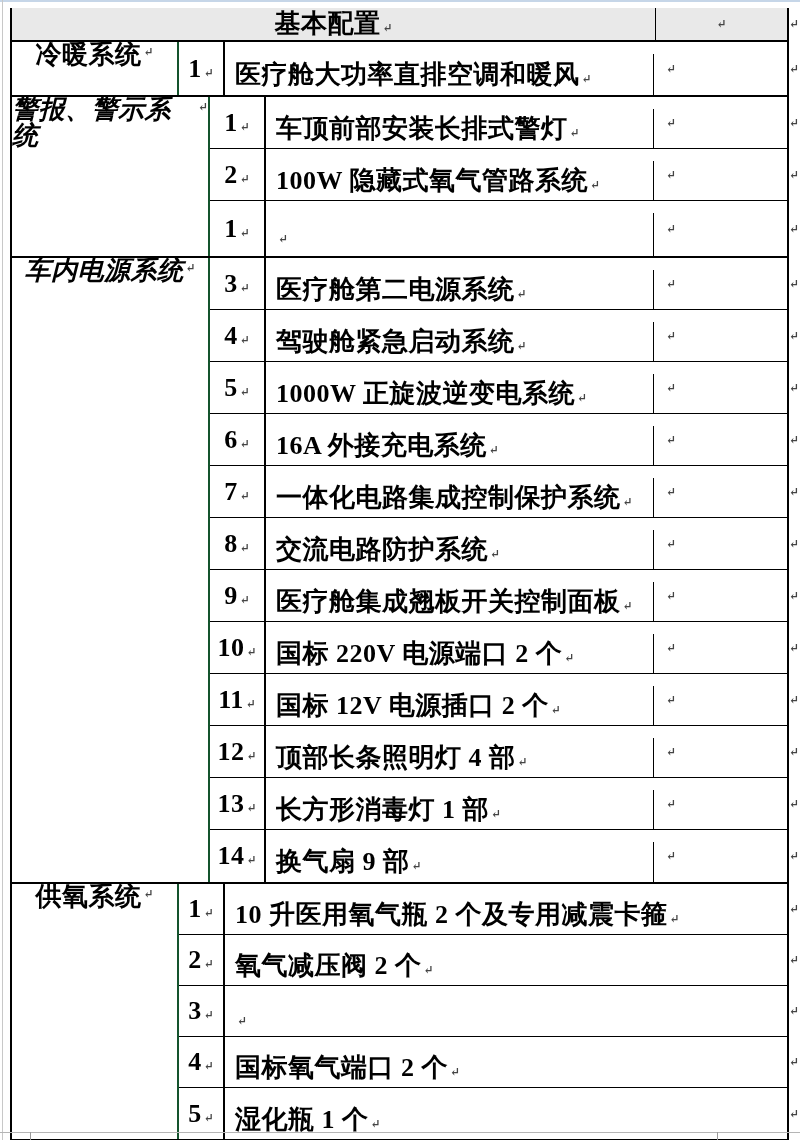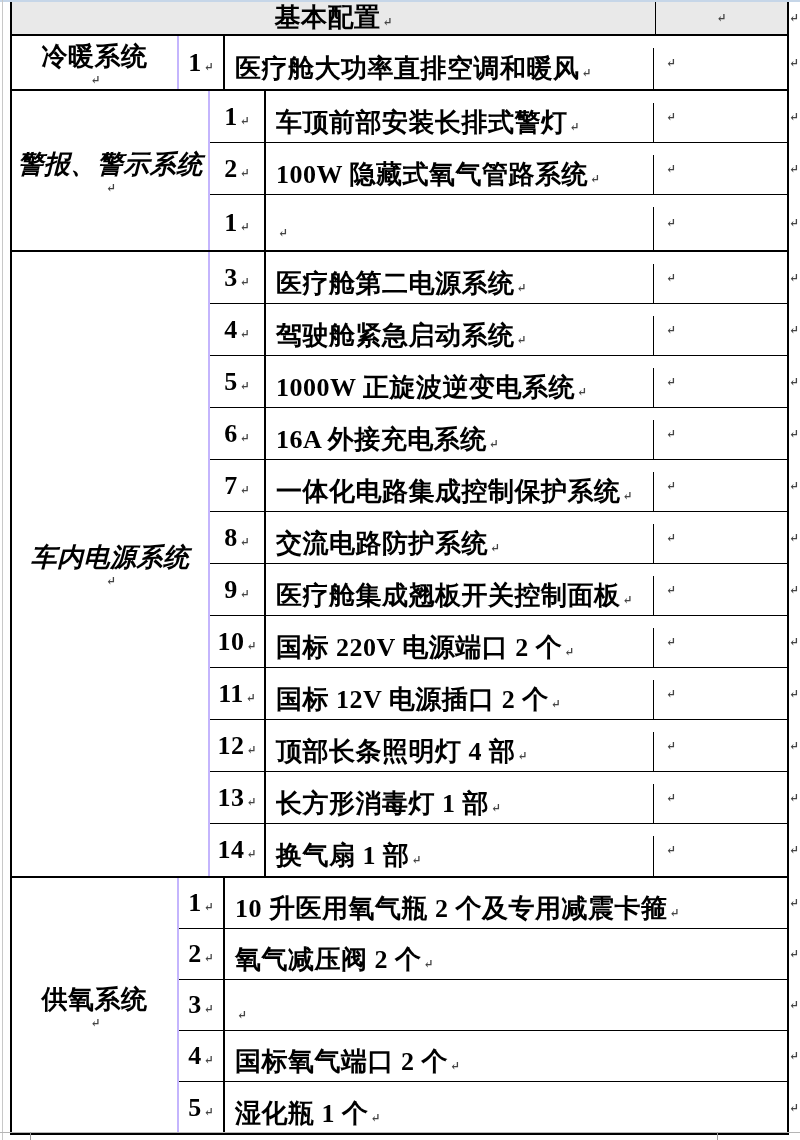--- a/index.html
+++ b/index.html
@@ -8,34 +8,34 @@
     font-family:"Liberation Serif","DejaVu Serif",serif;font-weight:bold;color:#000;
   }
   .top-edge-line{position:absolute;left:0;top:0;width:800px;height:2px;background:#c6d6e8;}
   .page-edge-line{position:absolute;left:2px;top:0;width:1px;height:1140px;background:#c8c8c8;}
   .faint-bottom-line{position:absolute;left:0;top:1132px;width:800px;height:1px;background:#b5b5b5;}
   .faint-tick{position:absolute;top:1132px;width:1px;height:8px;background:#9a9a9a;}
   .tick-left{left:30px;}
   .tick-right{left:717px;}
 
   .cfg-table{
-    position:absolute;left:10px;top:2px;width:779px;
+    position:absolute;left:10px;top:8px;width:779px;
     border:2px solid #000;border-top:none;box-sizing:border-box;background:#fff;
   }
   .trow{position:relative;display:flex;align-items:stretch;box-sizing:border-box;}
 
   
   .header-row{height:34px;background:#e9e9e9;border-bottom:2px solid #000;}
   .header-title-cell{flex:0 0 644px;display:flex;align-items:center;justify-content:center;border-right:1px solid #000;box-sizing:border-box;}
   .header-blank-cell{flex:1;display:flex;align-items:center;justify-content:center;}
 
   
   .section{display:flex;border-bottom:2px solid #000;box-sizing:border-box;}
   .section:last-child{border-bottom:none;}
-  .name-cell{display:flex;align-items:center;justify-content:center;border-right:2px solid #c4b5fd;box-sizing:border-box;flex-direction:column;}
+  .name-cell{display:flex;justify-content:center;border-right:2px solid #14532d;box-sizing:border-box;}
   .sec-narrow .name-cell{flex:0 0 167px;}
   .sec-wide .name-cell{flex:0 0 198px;font-style:italic;}
   .rows{flex:1;display:flex;flex-direction:column;}
   .row{position:relative;display:flex;align-items:stretch;border-bottom:1px solid #000;box-sizing:border-box;height:52px;}
   .rows .row:last-child{border-bottom:none;}
   .sec-0 .row{height:53px;}
   .sec-1 .row:nth-child(3){height:55px;}
   .sec-3 .row{height:51px;}
   .num-cell{display:flex;align-items:center;justify-content:center;border-right:2px solid #000;box-sizing:border-box;}
   .sec-narrow .num-cell{flex:0 0 46px;}
@@ -297,21 +297,21 @@
       <span class="pmark">↵</span>
     </div>
     <span class="pmark eor">↵</span>
   </div>
           <div class="row">
     <div class="num-cell">
       <span class="txt rnum">14</span>
               <span class="pmark">↵</span>
     </div>
     <div class="desc-cell">
-      <span class="txt rdesc">换气扇 1 部</span>
+      <span class="txt rdesc">换气扇 9 部</span>
               <span class="pmark">↵</span>
     </div>
     <div class="blank-cell">
       <span class="pmark">↵</span>
     </div>
     <span class="pmark eor">↵</span>
   </div>
         </div>
   </div>
       <div class="section sec-3 sec-narrow no-blank">

